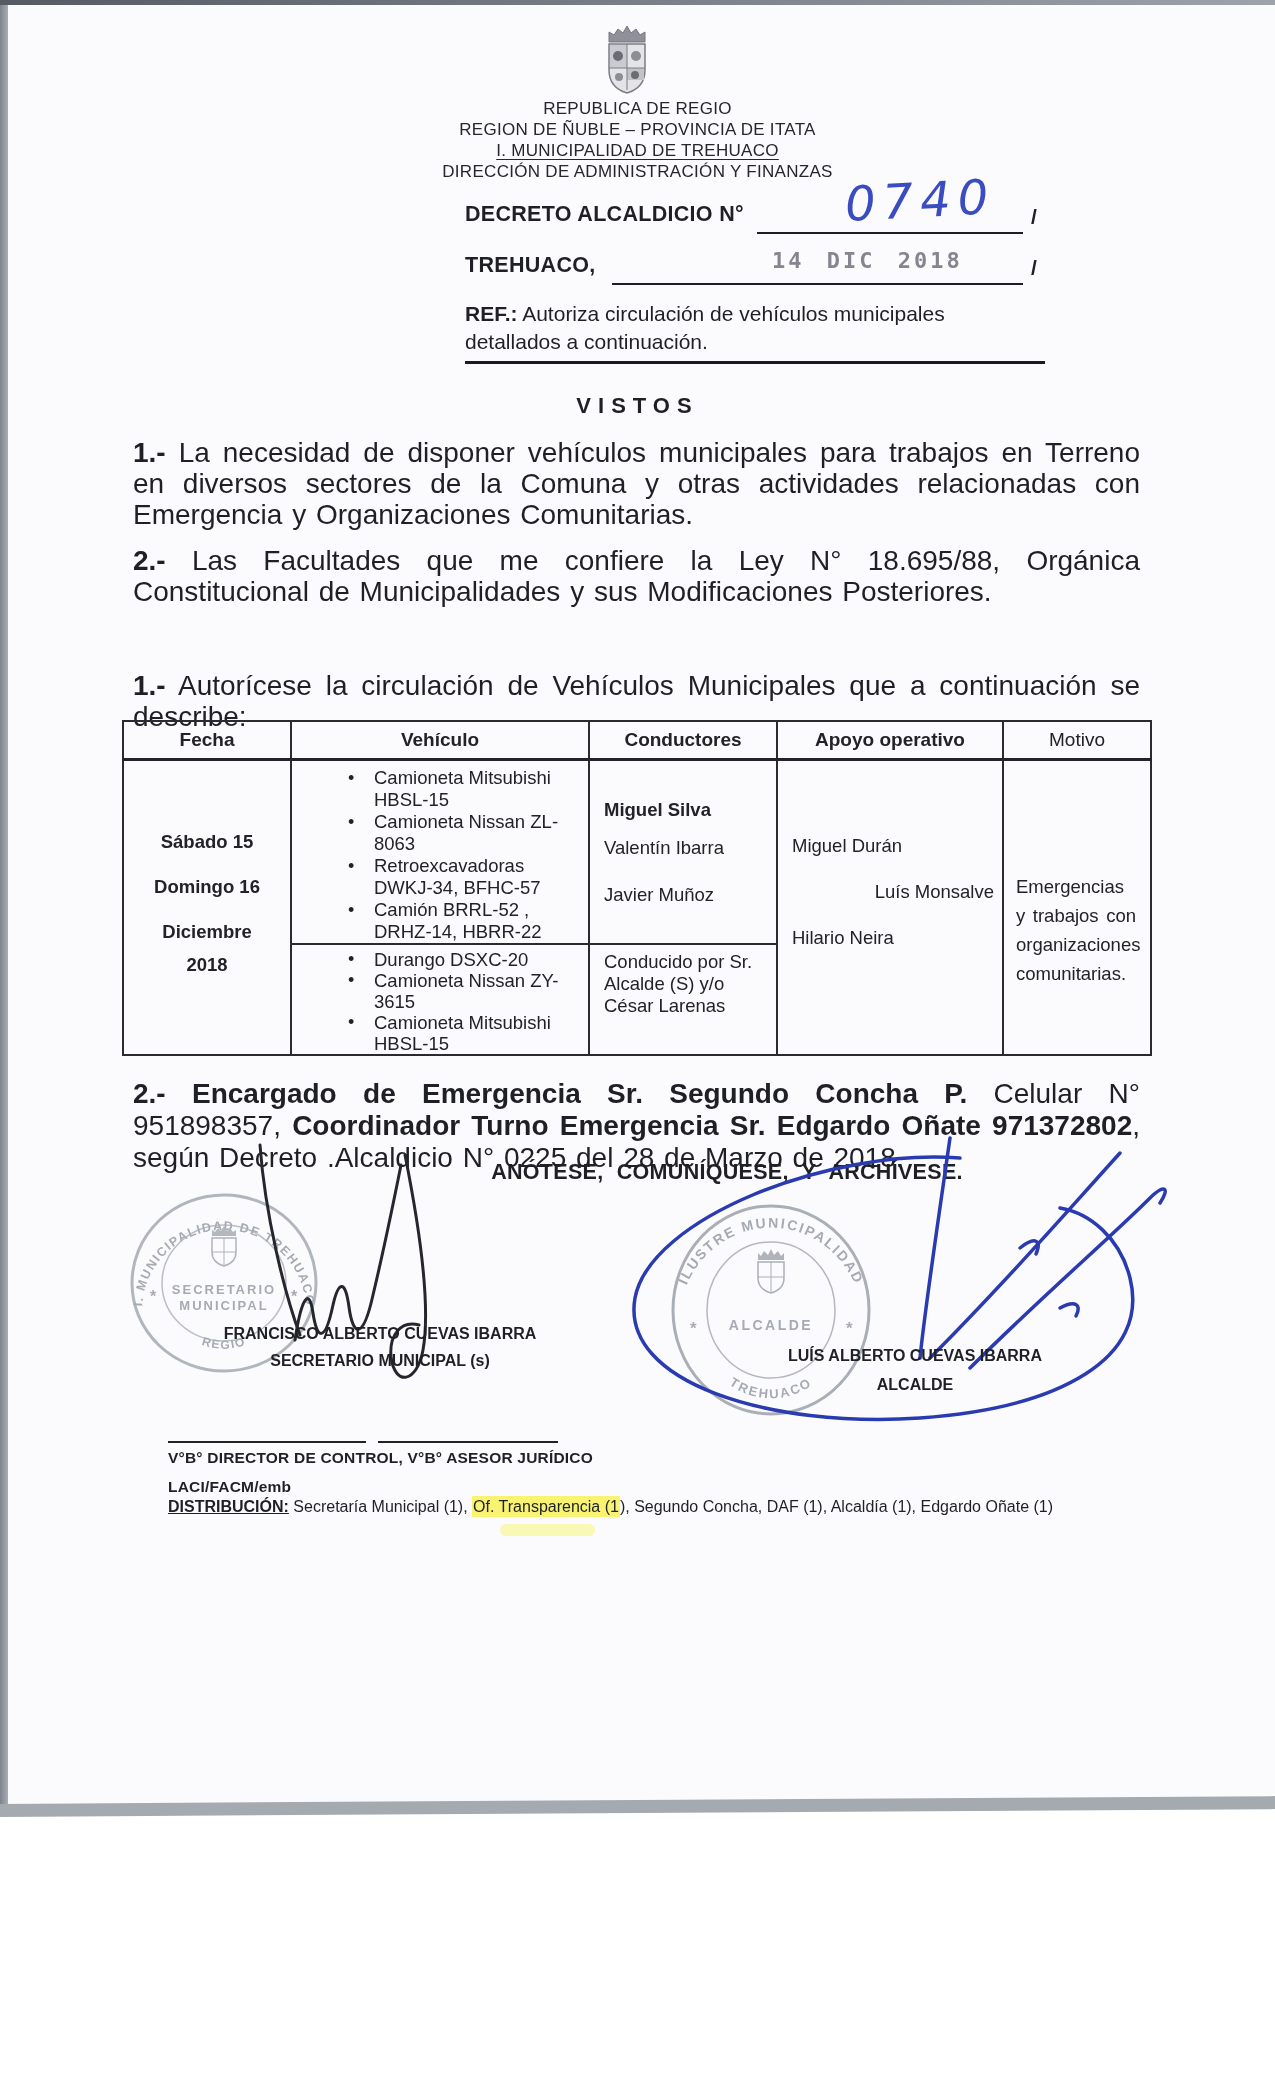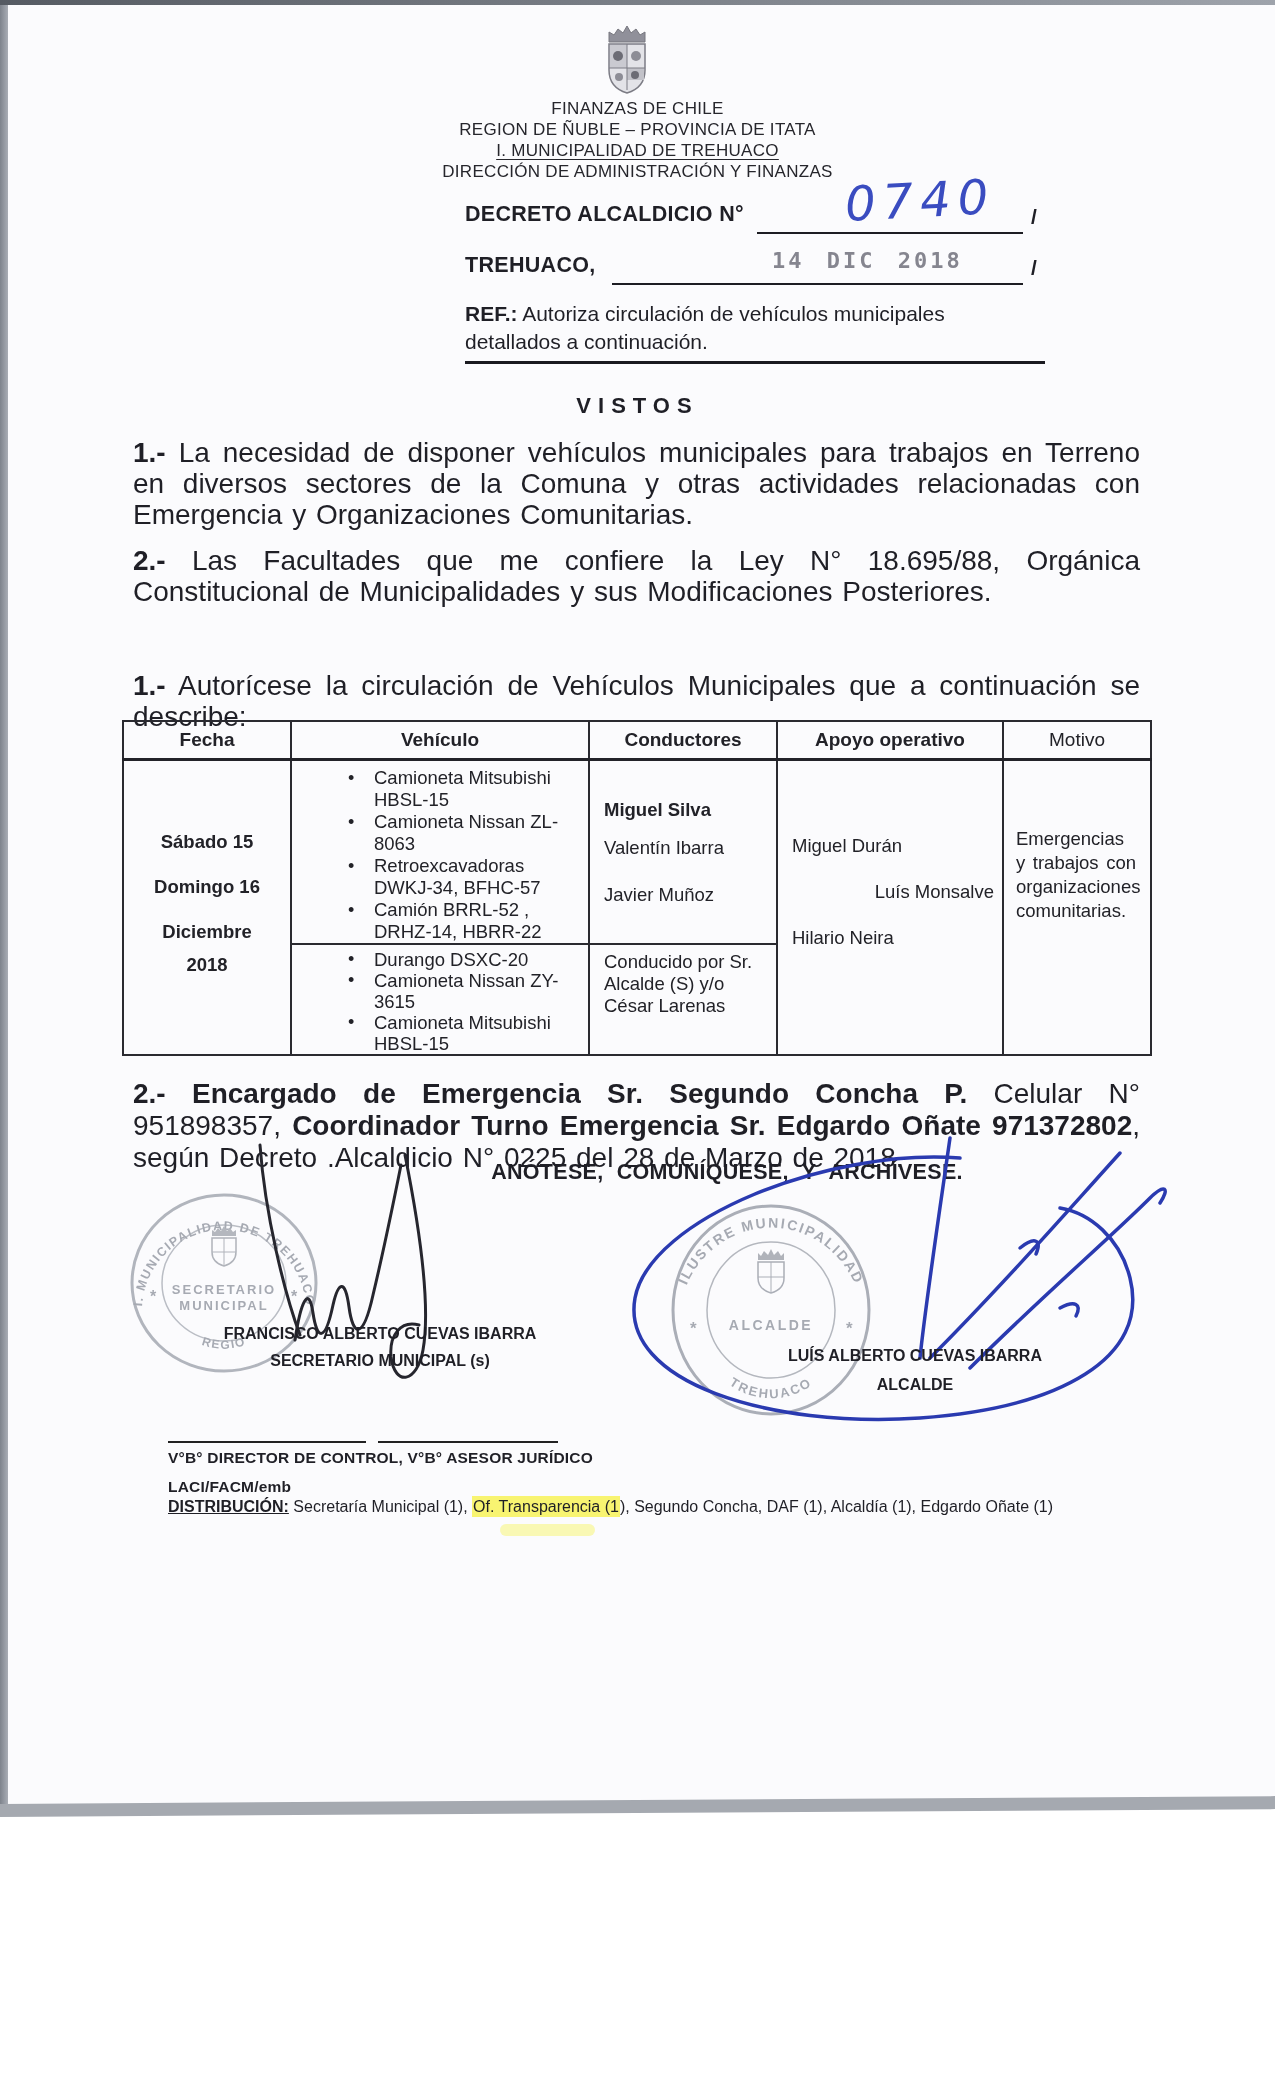--- a/index.html
+++ b/index.html
@@ -37,21 +37,21 @@
   table.veh-table th{height:36px;font-size:19px;vertical-align:middle;}
   th.light{font-weight:400;}
   tr.hdr-row th{border-bottom:3px solid #232329;}
   td.fecha{text-align:center;font-weight:bold;}
   td.fecha p{margin:0;line-height:22px;}
   ul.veh{list-style:none;margin:0;padding:6px 12px 0 56px;}
   ul.veh li{position:relative;line-height:22px;padding-left:26px;margin:0 6px 0 0;}
   ul.veh.compact li{line-height:21px;}
   ul.veh li::before{content:"•";position:absolute;left:0;top:0;font-size:18px;}
   td.cond p,td.apoyo p{margin:0;padding:0 8px 0 14px;line-height:22px;}
-  td.motivo div{padding:66px 14px 0 12px;text-align:justify;line-height:24px;}
+  td.motivo div{padding:66px 14px 0 12px;text-align:justify;line-height:29px;margin-top:45px;}
   .order-line{position:absolute;left:327px;top:1160px;width:800px;text-align:center;
               font-size:21.5px;font-weight:bold;word-spacing:7px;letter-spacing:.3px;}
   .sig-name{font-size:16px;font-weight:bold;line-height:27px;}
   .stamp{opacity:.85;}
   .rule{position:absolute;border-top:2px solid #222;height:0;}
   .small-b{font-size:15.5px;font-weight:bold;letter-spacing:.2px;}
   .dist{position:absolute;left:168px;top:1496px;width:1000px;font-size:16px;line-height:22px;}
   .dist .lbl{font-weight:bold;text-decoration:underline;}
   .hl{background:rgba(247,243,77,.8);padding:2px 1px;}
   .smudge{position:absolute;left:500px;top:1524px;width:95px;height:12px;
@@ -71,21 +71,21 @@
       <rect x="14" y="21" width="17" height="23" fill="#cacad1"></rect>
       <rect x="31" y="44" width="17" height="12" fill="#c2c2c9"></rect>
       <circle cx="22" cy="32" r="5" fill="#6c6c75"></circle>
       <circle cx="40" cy="32" r="5" fill="#8d8d96"></circle>
       <circle cx="23" cy="53" r="4" fill="#8d8d96"></circle>
       <circle cx="39" cy="51" r="4" fill="#6c6c75"></circle>
       <line x1="13" y1="44" x2="49" y2="44" stroke="#7c7c85" stroke-width="1"></line>
       <line x1="31" y1="20" x2="31" y2="66" stroke="#7c7c85" stroke-width="1"></line>
     </svg>
   </div>
-  <div class="hdr-line" style="top:99px;">FINANZAS DE CHILE</div>
+  <div class="hdr-line" style="top:99px;">REPUBLICA DE REGIO</div>
   <div class="hdr-line" style="top:120px;">REGION DE ÑUBLE – PROVINCIA DE ITATA</div>
   <div class="hdr-line und" style="top:141px;">I. MUNICIPALIDAD DE TREHUACO</div>
   <div class="hdr-line" style="top:162px;">DIRECCIÓN DE ADMINISTRACIÓN Y FINANZAS</div>
 
   <div class="abs decree-label" style="left:465px;top:202px;">DECRETO ALCALDICIO N°</div>
   <div class="hline" style="left:757px;top:206px;width:266px;height:26px;"></div>
   <div class="handnum" style="left:845px;top:172px;">0740</div>
   <div class="abs slash" style="left:1031px;top:205px;">/</div>
 
   <div class="abs decree-label" style="left:465px;top:253px;">TREHUACO,</div>

